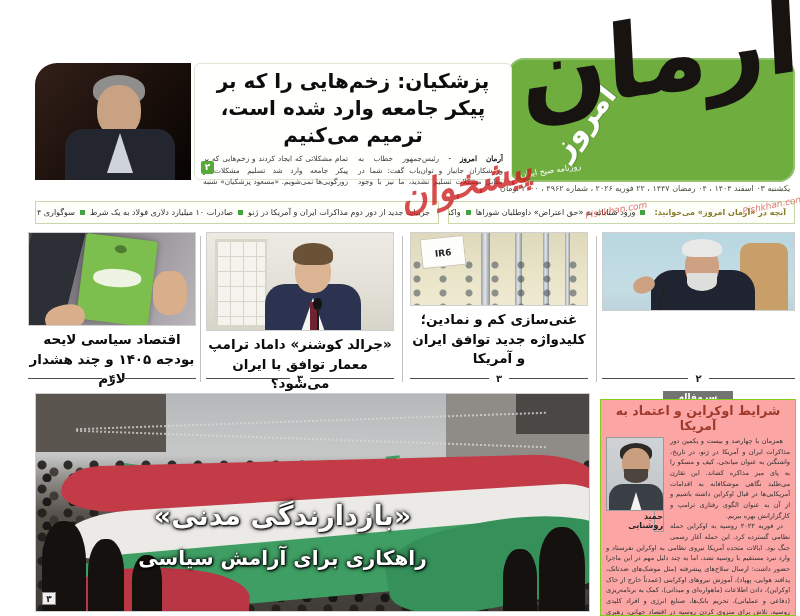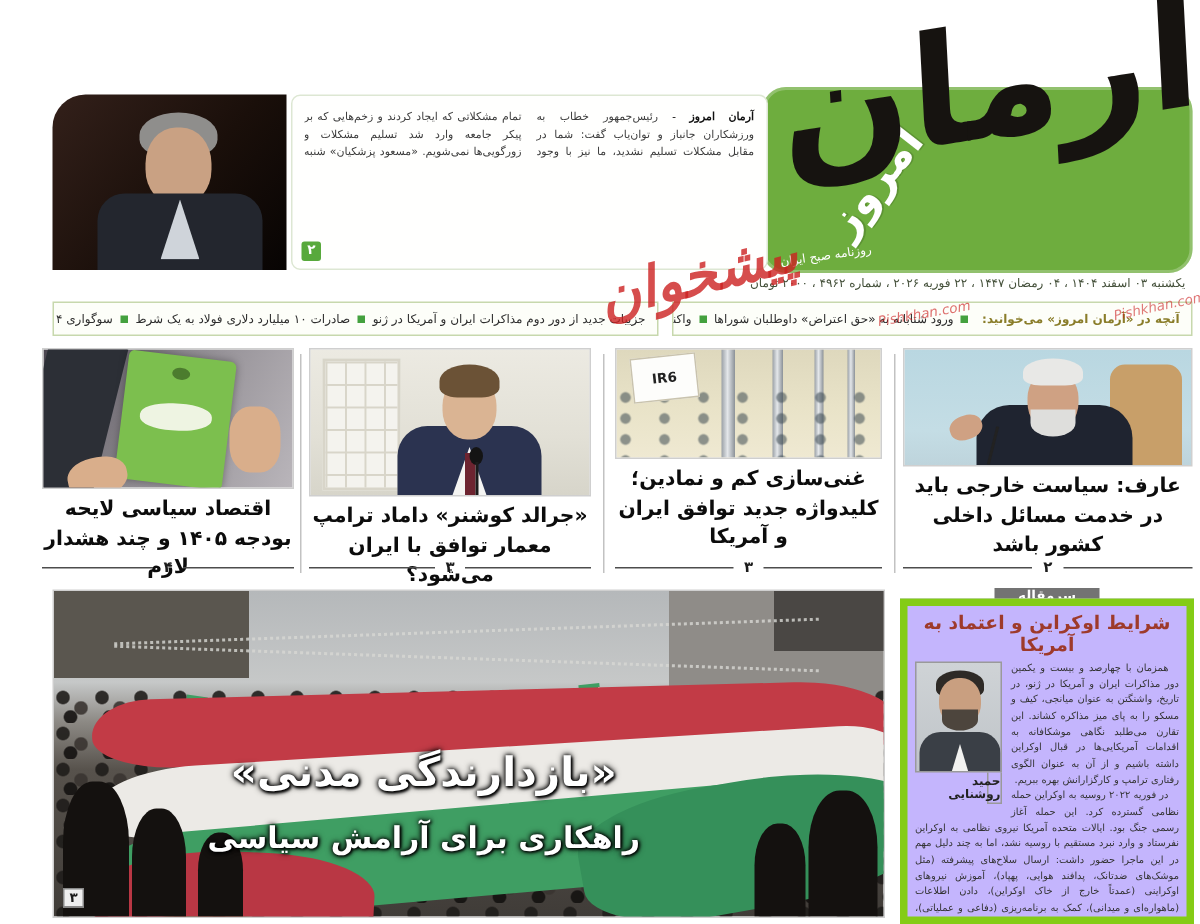--- a/index.html
+++ b/index.html
@@ -126,22 +126,22 @@
   .bp-caption { position:absolute; left:0; right:60px; text-align:center; color:#fff; font-weight:bold; z-index:5;
     text-shadow:0 0 3px #000,0 0 5px #000,1px 1px 2px #000; }
   .bp-line1 { top:106px; font-size:27px; }
   .bp-line2 { top:152px; font-size:20px; }
   .bp-page { position:absolute; left:6px; bottom:6px; width:14px; height:13px; background:#efefef; border:1px solid #8a8a8a;
     color:#1c1c1c; font-size:9px; font-weight:bold; text-align:center; line-height:12px; z-index:6; }
   
   .ed-label { position:absolute; left:600px; top:385px; width:196px; text-align:center; }
   .ed-label span { display:inline-block; background:#737373; color:#fff; font-size:9px; font-weight:bold;
     padding:1px 16px 2px; }
-  .editorial { position:absolute; left:600px; top:399px; width:196px; height:217px; border:5px solid #84cc16;
-    background:#c4b5fd; padding:3px 5px; overflow:hidden; }
+  .editorial { position:absolute; left:600px; top:399px; width:196px; height:217px; border:1px solid #84cc16;
+    background:#fca5a5; padding:3px 5px; overflow:hidden; }
   .ed-title { color:#9e3a2b; font-weight:bold; font-size:12.5px; text-align:center; margin-bottom:3px; }
   .ed-photo-wrap { float:left; width:58px; margin:1px 6px 2px 0;padding-left:48px; }
   .ed-photo { width:58px; height:74px; border:1px solid #9a9a9a; position:relative; overflow:hidden;
     background:linear-gradient(180deg,#cfd3d6 0%,#bfc4c8 100%); }
   .ed-hair { position:absolute; left:13px; top:5px; width:32px; height:18px; border-radius:50% 50% 30% 30%; background:#2e2a26; }
   .ed-face { position:absolute; left:15px; top:10px; width:28px; height:32px; border-radius:46%; background:#c99f80; }
   .ed-beard { position:absolute; left:17px; top:31px; width:24px; height:14px; border-radius:0 0 50% 50%; background:#4d453d; }
   .ed-jacket { position:absolute; left:2px; bottom:-4px; width:54px; height:30px; border-radius:14px 14px 0 0; background:#3a3f46; }
   .ed-shirtv { position:absolute; left:23px; bottom:-2px; width:12px; height:20px; background:#f2f2f0; clip-path:polygon(50% 0,100% 100%,0 100%); }
   .ed-author { border:1px solid #9a9a9a; border-top:0; text-align:center; font-size:8px; font-weight:bold; padding:1px 0; color:#222; }
@@ -161,20 +161,21 @@
   <div class="dateline">یکشنبه ۰۳ اسفند ۱۴۰۴ ، ۰۴ رمضان ۱۴۴۷ ، ۲۲ فوریه ۲۰۲۶ ، شماره ۴۹۶۲ ، ۲۰۰۰ تومان</div>
 
   <div class="lead-photo">
     <div class="lp-hair"></div>
     <div class="lp-face"></div>
     <div class="lp-suit"></div>
     <div class="lp-shirt"></div>
   </div>
 
   <div class="lead-story">
+    <div class="lead-head">پزشکیان: زخم‌هایی را که بر پیکر جامعه وارد شده است، ترمیم می‌کنیم</div>
     <div class="lead-body"><span class="lead-src">آرمان امروز -</span><span> رئیس‌جمهور خطاب به ورزشکاران جانباز و توان‌یاب گفت: شما در مقابل مشکلات تسلیم نشدید، ما نیز با وجود تمام مشکلاتی که ایجاد کردند و زخم‌هایی که بر پیکر جامعه وارد شد تسلیم مشکلات و زورگویی‌ها نمی‌شویم. «مسعود پزشکیان» شنبه دوم اسفندماه ۱۴۰۴ در آیین تجلیل از مدال‌آوران پارالمپیک افزود: ما در خدمت افتخارآفرینان کشور بودیم، هستیم و خواهیم بود و هر تلاشی که از ما ساخته باشد که بتوانیم.</span></div>
     <div class="pagebox">۲</div>
   </div>
 
   <div class="strip strip-r">
     <span class="lbl">آنچه در «آرمان امروز» می‌خوانید:</span>
     <span class="bullet"></span>
     <span>ورود شتابانه به «حق اعتراض» داوطلبان شوراها</span>
     <span class="bullet"></span>
     <span>واکنش مولوی عبدالحمید به اظهارات</span>
@@ -252,21 +253,20 @@
   <div class="cell" style="left:602px;width:193px">
     <div class="photo ph-aref">
       <div class="chair"></div>
       <div class="am-suit"></div>
       <div class="am-face"></div>
       <div class="am-hair"></div>
       <div class="am-beard"></div>
       <div class="am-hand"></div>
       <div class="am-mic"></div>
     </div>
-    <h3>عارف: سیاست خارجی باید در خدمت مسائل داخلی کشور باشد</h3>
     <div class="rule">
         <i></i>
         <b>۲</b>
         <i></i>
       </div>
   </div>
 
   <div class="bigphoto">
     <div class="bldg b1"></div>
     <div class="bldg b2"></div>

